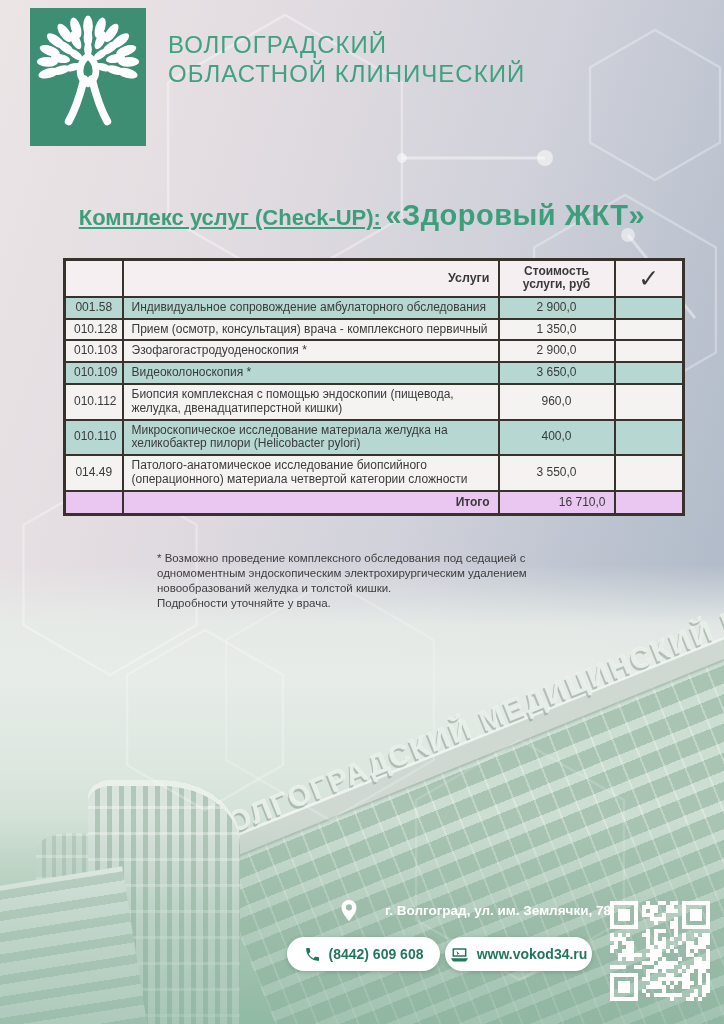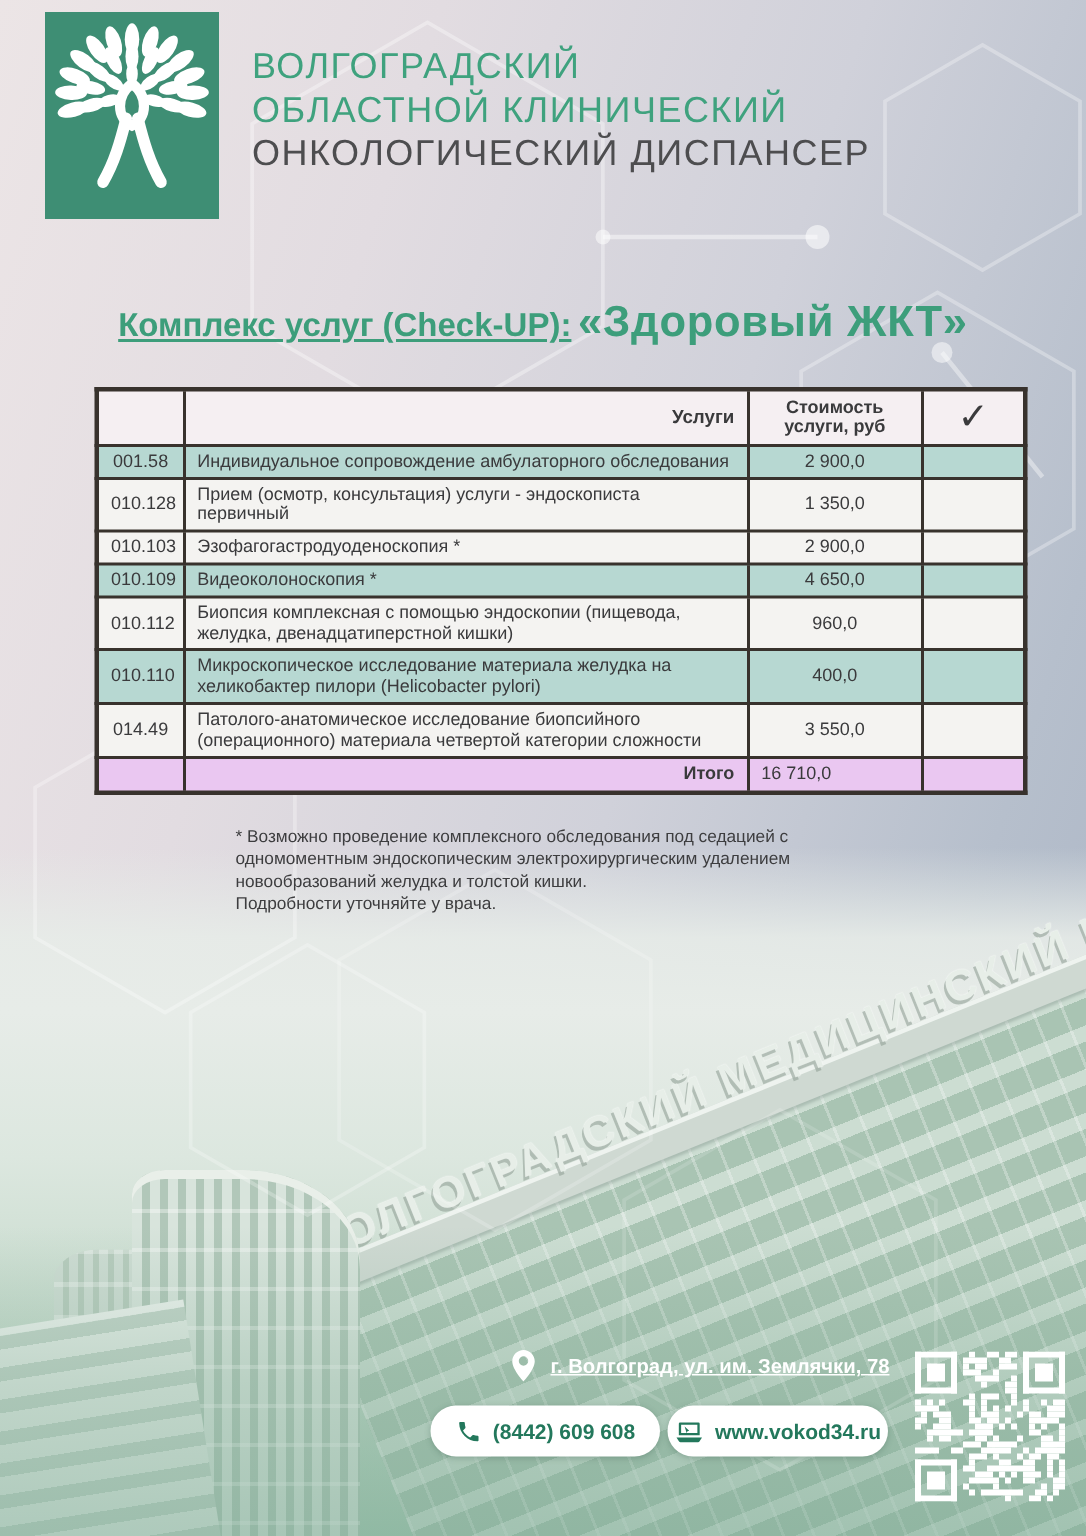--- a/index.html
+++ b/index.html
@@ -28,21 +28,21 @@
   th.h-serv{text-align:right;font-size:12.5px;}
   th.h-price{text-align:center;font-size:12px;font-weight:700;}
   th.h-check{text-align:center;font-size:25px;font-weight:400;padding:0;}
   tr.tone-teal{background:#b7d8d2;padding-left:14px;}
   tr.tone-light{background:#f4f3f1;margin-left:24px;}
   .c-code{text-align:center;}
   .c-service{text-align:left;}
   .c-price{text-align:center;}
   tr.total{background:#eac7f1;height:24px;}
   tr.total .t-label{text-align:right;font-weight:700;}
-  tr.total .t-price{text-align:left;}
+  tr.total .t-price{text-align:right;}
   
   .footnote{position:absolute;left:120px;top:551px;width:412px;z-index:3;color:#3d3d3f;
     font-size:11.5px;line-height:1.3;font-weight:500;margin-left:37px;}
   .footnote p{margin:0;}
   
   .photo{position:absolute;left:0;top:565px;width:724px;height:459px;z-index:1;overflow:hidden;
     background:linear-gradient(180deg,rgba(231,236,232,0) 0,rgba(231,236,232,.9) 60px,#e7ece8 110px,#dce7df 45%,#c6dacc 70%,#a8cab6 100%);}
   .photo>div{position:absolute;}
   .facade{left:210px;top:297px;width:940px;height:430px;transform:rotate(-22deg);transform-origin:0 0;
     background:
@@ -61,22 +61,22 @@
   .tower2{left:36px;top:268px;width:110px;height:191px;border-radius:30px 40px 0 0/20px 26px 0 0;
     background:
       repeating-linear-gradient(180deg,rgba(255,255,255,.3) 0 3px,rgba(0,0,0,0) 3px 22px),
       repeating-linear-gradient(90deg,#cedcd3 0 6px,#b7cbbd 6px 10px);}
   .wing{left:-14px;top:312px;width:150px;height:160px;transform:rotate(-9deg);
     background:repeating-linear-gradient(180deg,#c3d4c9 0 9px,#e4ece6 9px 21px);
     border-top:5px solid #edf2ee;}
   .tint{left:0;top:0;width:100%;height:100%;
     background:linear-gradient(180deg,rgba(130,175,150,0) 55%,rgba(128,172,149,.35) 78%,rgba(120,168,145,.5) 100%);}
   
-  .address{position:absolute;left:340px;top:899px;z-index:4;display:flex;align-items:center;gap:9px;
-    color:#ffffff;font-size:13.5px;font-weight:700;text-decoration:underline;}
+  .address{position:absolute;left:340px;top:899px;z-index:4;display:flex;align-items:center;gap:27px;
+    color:#ffffff;font-size:13.5px;font-weight:700;}
   .pill{position:absolute;top:937px;height:34px;z-index:4;background:#ffffff;border-radius:17px;
     display:flex;align-items:center;justify-content:center;gap:8px;
     color:#23785c;font-size:14px;font-weight:700;box-shadow:0 1px 4px rgba(50,85,70,.3);}
   .pill.phone{left:287px;width:153px;}
   .pill.site{left:445px;width:147px;}
   .qr{position:absolute;left:610px;top:901px;width:100px;height:100px;z-index:4;}
 </style>
 </head>
 <body>
 
@@ -141,21 +141,20 @@
             <ellipse cx="75.5" cy="59.8" rx="4" ry="8" transform="rotate(105 75.5 59.8)"></ellipse>
             <path d="M60 48 C49 56 49 72 60 77 C71 72 71 56 60 48 Z" fill="none" stroke="#fff" stroke-width="7"></path>
             <path d="M56 72 C52 88 48 102 40 116" fill="none" stroke="#fff" stroke-width="8" stroke-linecap="round"></path>
             <path d="M64 72 C68 88 72 102 80 116" fill="none" stroke="#fff" stroke-width="8" stroke-linecap="round"></path>
           </g>
         </svg>
     </div>
     <div class="org">
       <div class="g">ВОЛГОГРАДСКИЙ</div>
       <div class="g">ОБЛАСТНОЙ КЛИНИЧЕСКИЙ</div>
-      <div class="d">ОНКОЛОГИЧЕСКИЙ ДИСПАНСЕР</div>
     </div>
   </header>
 
   <div class="title">
     <span class="t-prefix">Комплекс услуг (Check-UP):</span>
     <span class="t-hl">«Здоровый ЖКТ»</span>
   </div>
 
   <table class="price">
     <colgroup>
@@ -174,36 +173,36 @@
 
     <tr class="tone-teal">
       <td class="c-code">001.58</td>
       <td class="c-service">Индивидуальное сопровождение амбулаторного обследования</td>
       <td class="c-price">2 900,0</td>
       <td class="c-check"></td>
     </tr>
 
     <tr class="tone-light">
       <td class="c-code">010.128</td>
-      <td class="c-service">Прием (осмотр, консультация) услуги - эндоскописта первичный</td>
+      <td class="c-service">Прием (осмотр, консультация) врача - комплексного первичный</td>
       <td class="c-price">1 350,0</td>
       <td class="c-check"></td>
     </tr>
 
     <tr class="tone-light">
       <td class="c-code">010.103</td>
       <td class="c-service">Эзофагогастродуоденоскопия *</td>
       <td class="c-price">2 900,0</td>
       <td class="c-check"></td>
     </tr>
 
     <tr class="tone-teal">
       <td class="c-code">010.109</td>
       <td class="c-service">Видеоколоноскопия *</td>
-      <td class="c-price">4 650,0</td>
+      <td class="c-price">3 650,0</td>
       <td class="c-check"></td>
     </tr>
 
     <tr class="tone-light">
       <td class="c-code">010.112</td>
       <td class="c-service">Биопсия комплексная с помощью эндоскопии (пищевода, желудка, двенадцатиперстной кишки)</td>
       <td class="c-price">960,0</td>
       <td class="c-check"></td>
     </tr>
 

